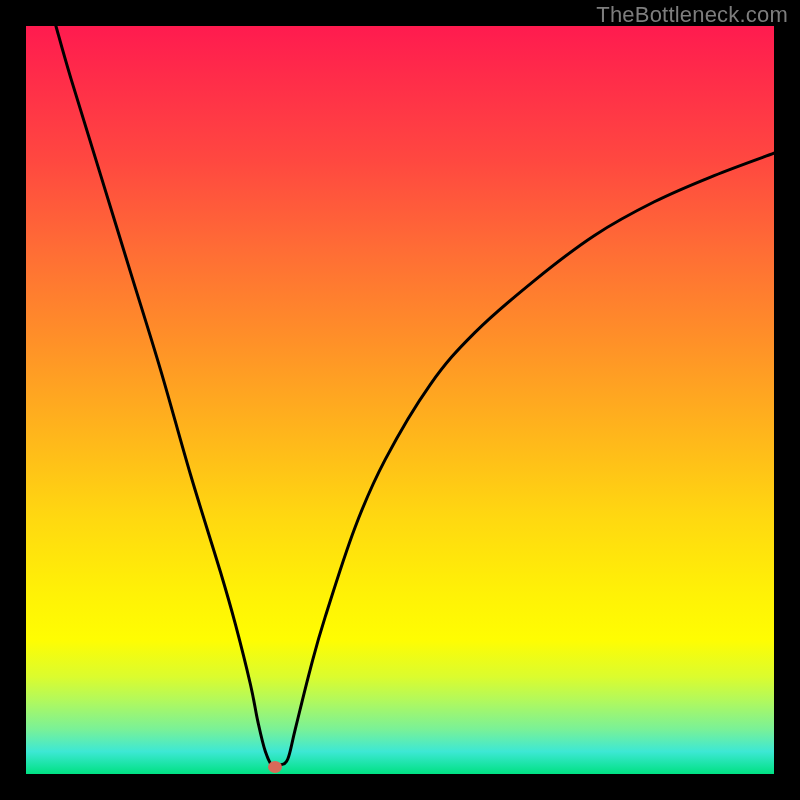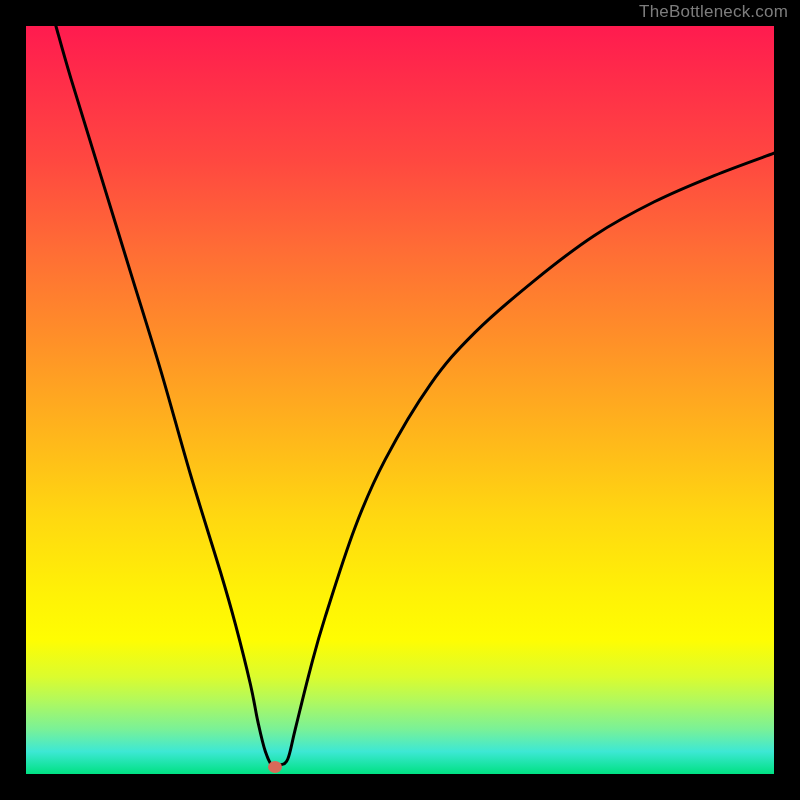--- a/index.html
+++ b/index.html
@@ -39,21 +39,21 @@
       #7af197 94%,
       #3de8d4 97%,
       #00e183 100%
     );
   }
   .watermark {
     position: absolute;
     top: 2px;
     right: 12px;
     color: #7d7d7d;
-    font-size: 17px;
+    font-size: 22px;
     font-weight: 500;
     letter-spacing: 0.2px;
   }
   .curve {
     position: absolute;
     left: 26px;
     top: 26px;
     width: 748px;
     height: 748px;
     pointer-events: none;

